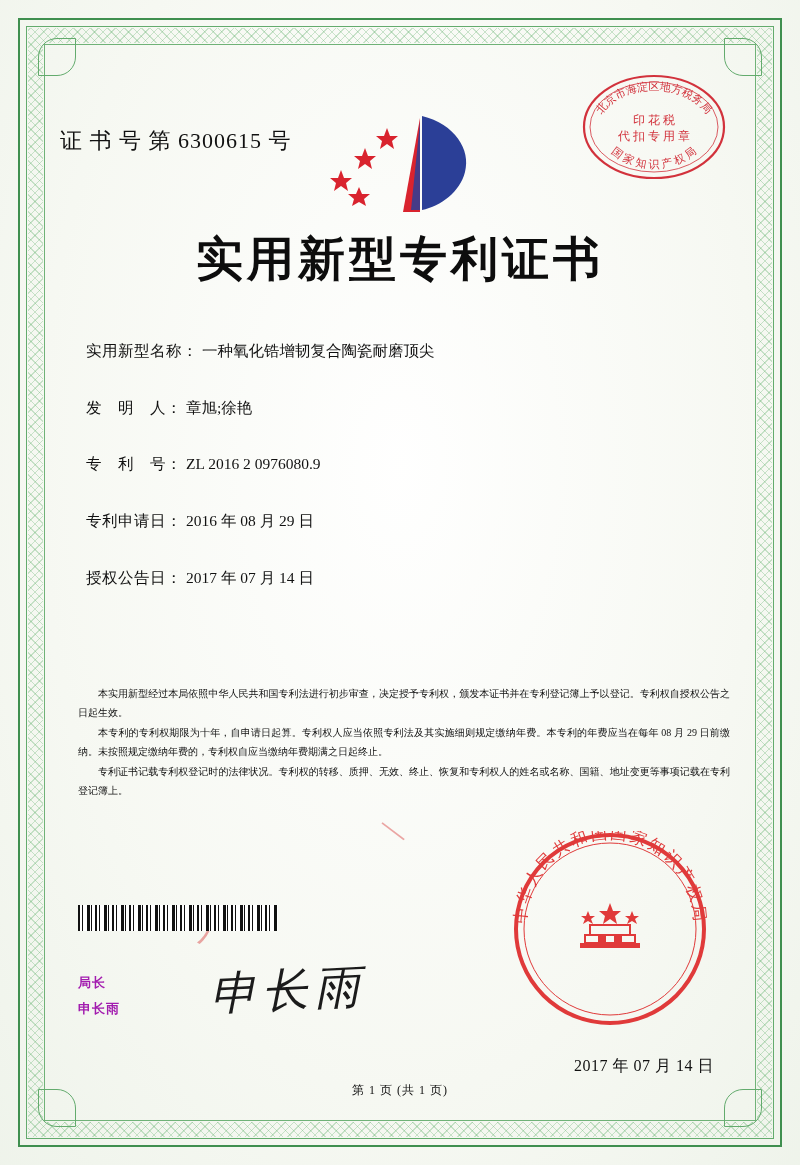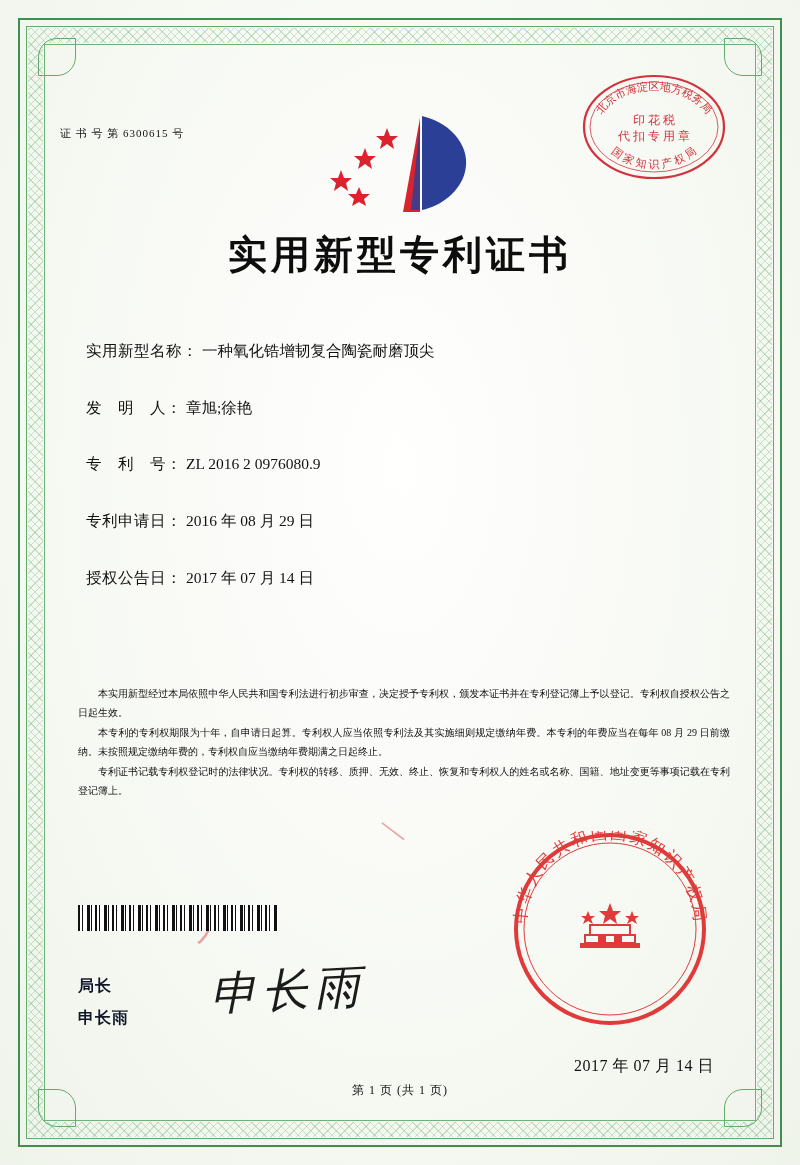--- a/index.html
+++ b/index.html
@@ -100,21 +100,21 @@
     left: 60px;
     top: 60px;
     right: 60px;
     bottom: 60px;
   }
 
   .cert-number {
     position: absolute;
     left: 0;
     top: 66px;
-    font-size: 11px;
+    font-size: 22px;
     letter-spacing: 1px;
     color: #111;
     font-family: "Liberation Serif", "DejaVu Serif", serif;
   }
 
   
   .logo {
     position: absolute;
     left: 265px;
     top: 50px;
@@ -130,21 +130,21 @@
     width: 148px;
     height: 110px;
   }
 
   .title {
     position: absolute;
     left: 0;
     right: 0;
     top: 168px;
     text-align: center;
-    font-size: 39px;
+    font-size: 47px;
     font-weight: bold;
     letter-spacing: 4px;
     color: #0d0d0d;
     font-family: Liberation Sans, sans-serif;
   }
 
   .fields {
     position: absolute;
     left: 26px;
     top: 280px;
@@ -192,25 +192,25 @@
       repeating-linear-gradient(90deg,
         #111 0 2px, #fff 2px 4px, #111 4px 5px, #fff 5px 9px,
         #111 9px 12px, #fff 12px 13px, #111 13px 14px, #fff 14px 17px);
   }
 
   
   .sign-block {
     position: absolute;
     left: 18px;
     top: 910px;
-    font-size: 16px;
+    font-size: 13px;
     line-height: 2;
     letter-spacing: 1px;
     font-weight: bold;
-    color: #0f172a;
+    color: #a21caf;
   }
   .signature {
     position: absolute;
     left: 150px;
     top: 900px;
     font-size: 46px;
     color: #1b1b1b;
     font-family: "Liberation Serif", "DejaVu Serif", serif;
     font-style: italic;
     letter-spacing: 6px;

